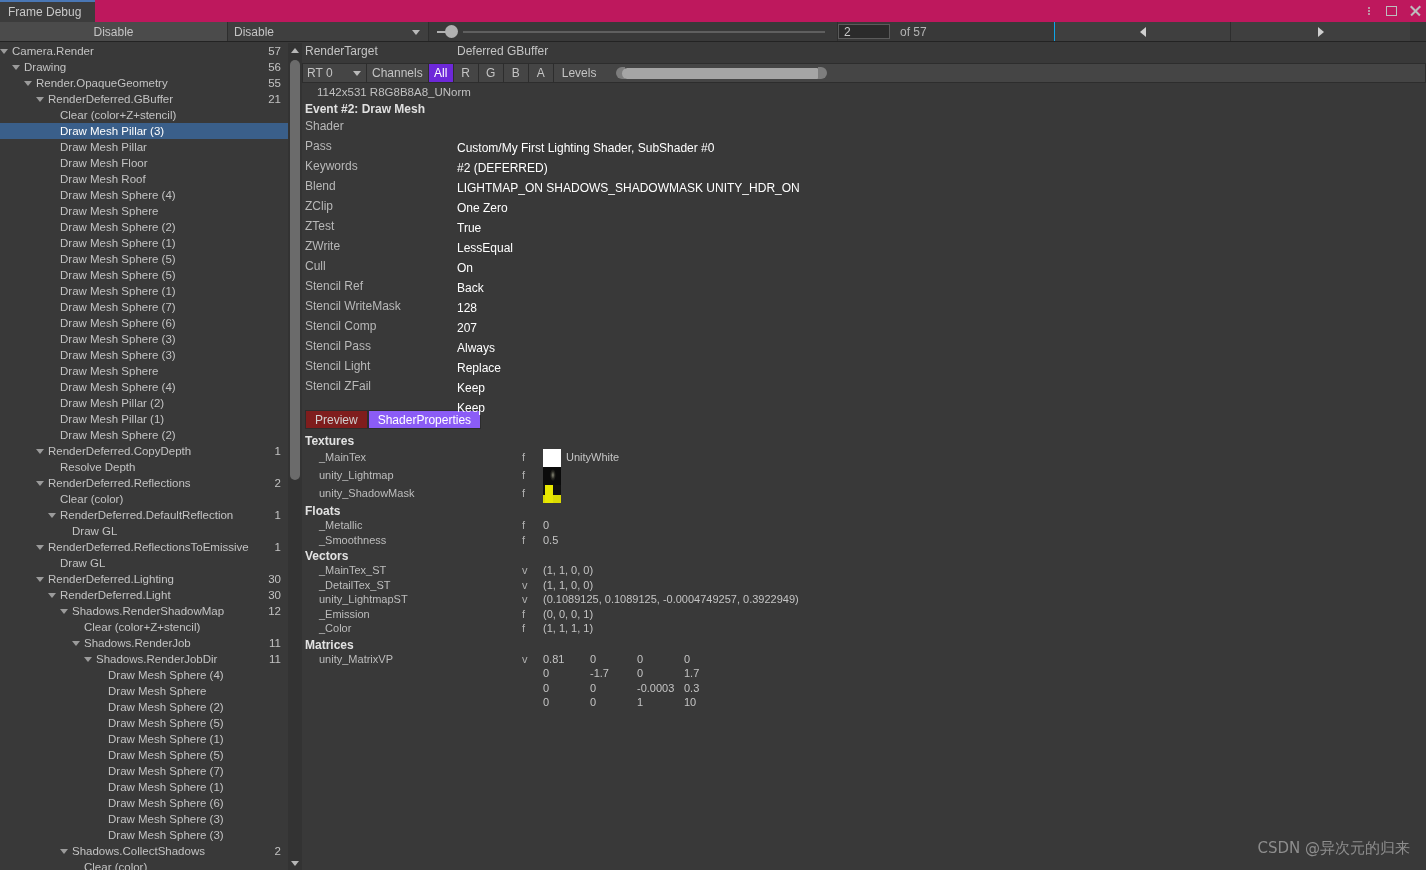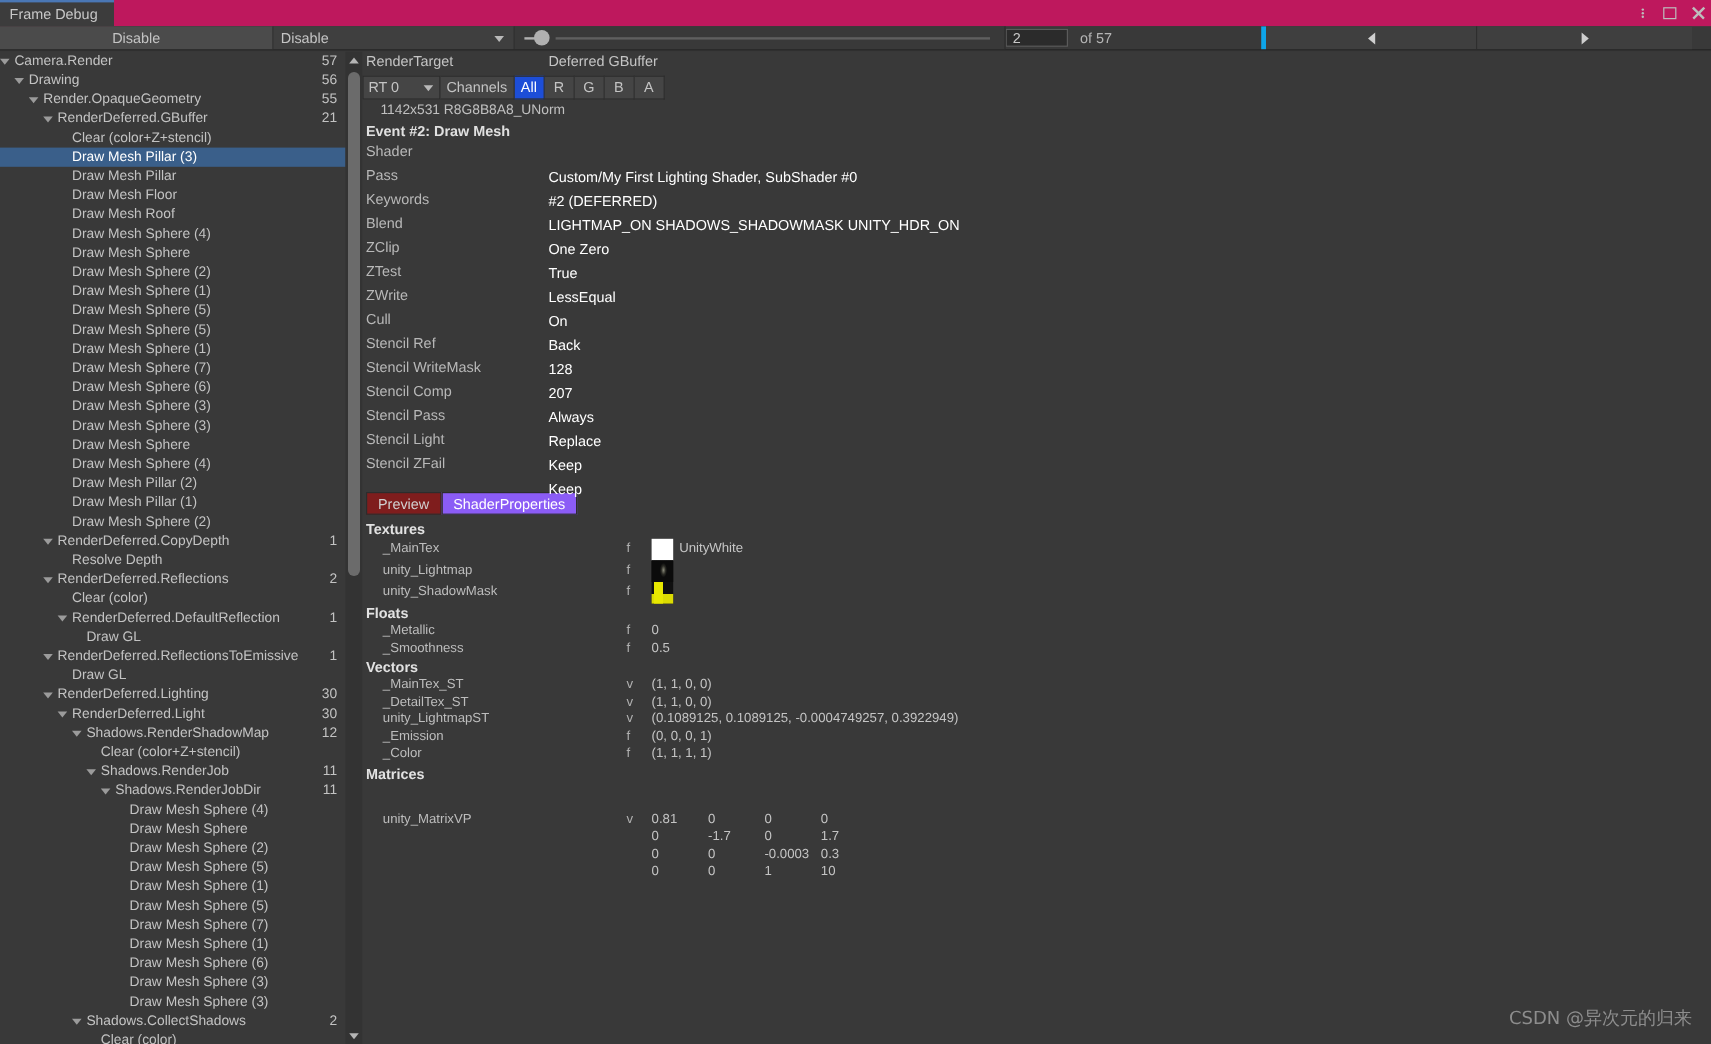--- a/index.html
+++ b/index.html
@@ -97,21 +97,21 @@
   .tb-num{
     width:52px; margin:2px 0;
     background:#2b2b2b; border:1px solid #5b5b5b;
     display:flex; align-items:center; padding-left:5px;
     font-size:12px; color:#c8c8c8;
   }
   .tb-of{
     width:165px; background:#393939;
     display:flex; align-items:center; padding-left:10px;
     font-size:12px; color:#b4b4b4;
-    border-right:4px solid #0ea5e9;
+    border-right:1px solid #0ea5e9;
   }
   .tb-arrow{
     width:176px; background:#3f3f3f;
     display:flex;align-items:center;justify-content:center;
     border-right:1px solid #2e2e2e; cursor:pointer;
   }
   .tb-arrow.last{ width:179px; border-right:none; }
   .ar-l{ width:0;height:0;border-top:5px solid transparent;border-bottom:5px solid transparent;border-right:6px solid #cfcfcf; }
   .ar-r{ width:0;height:0;border-top:5px solid transparent;border-bottom:5px solid transparent;border-left:6px solid #cfcfcf; }
 
@@ -178,21 +178,21 @@
   }
   .chlbl{
     background:#454545; border:1px solid #2d2d2d; border-left:none;
     display:flex;align-items:center;padding:0 5px; color:#c4c4c4;
   }
   .chbtn{
     width:25px; background:#454545; border:1px solid #2d2d2d; border-left:none;
     display:flex;align-items:center;justify-content:center;
     color:#c4c4c4; cursor:pointer;
   }
-  .chbtn.on{ background:#1d4ed8; color:#ffffff; }
+  .chbtn.on{ background:#6d28d9; color:#ffffff; }
   .lvlwrap{
     flex:1; background:#454545; border:1px solid #2d2d2d; border-left:none;
     display:flex; align-items:center; padding-left:8px; position:relative;
   }
   .lvlwrap .lv{ color:#c4c4c4; }
   .lvbar{
     position:absolute; left:68px; width:200px; height:11px;
     background:#a5a5a5; border-radius:6px;
   }
   .lvcap-l, .lvcap-r{
@@ -248,21 +248,21 @@
     background:#0b0b0b;
     background-image:radial-gradient(ellipse 3px 6px at 55% 45%, #8a8a7a 0%, #2a2a24 60%, #0b0b0b 100%);
   }
   .th-sm{
     background:#101010;
     background-image:
       linear-gradient(to right, rgba(0,0,0,0) 0 10%, #e8e800 10% 55%, rgba(0,0,0,0) 55% 100%),
       linear-gradient(to bottom, rgba(0,0,0,0) 0 55%, rgba(255,255,0,0.85) 55% 100%);
   }
 
-  .mrow{ position:relative; font-size:11px; height:58px;margin-top:24px; }
+  .mrow{ position:relative; font-size:11px; height:58px; }
   .mrow .nm{ position:absolute; left:17px; top:0; color:#bdbdbd; }
   .mrow .ty{ position:absolute; left:220px; top:0; color:#b0b0b0; }
   .mgrid{
     position:absolute; left:241px; top:0;
   }
   .mgrid .mr{ height:14.5px; }
   .mgrid .mc{
     display:inline-block; width:47px; color:#c4c4c4;
   }
 
@@ -543,20 +543,26 @@
         </div>
       <div class="chbtn">
           <span>G</span>
         </div>
       <div class="chbtn">
           <span>B</span>
         </div>
       <div class="chbtn">
           <span>A</span>
         </div>
+      <div class="lvlwrap">
+        <span class="lv">Levels</span>
+        <span class="lvcap-l"></span>
+        <span class="lvbar"></span>
+        <span class="lvcap-r"></span>
+      </div>
     </div>
 
     <div class="rt-fmt">
       <span>1142x531 R8G8B8A8_UNorm</span>
     </div>
 
     <div class="evt-title">
       <span>Event #2: Draw Mesh</span>
     </div>
 

